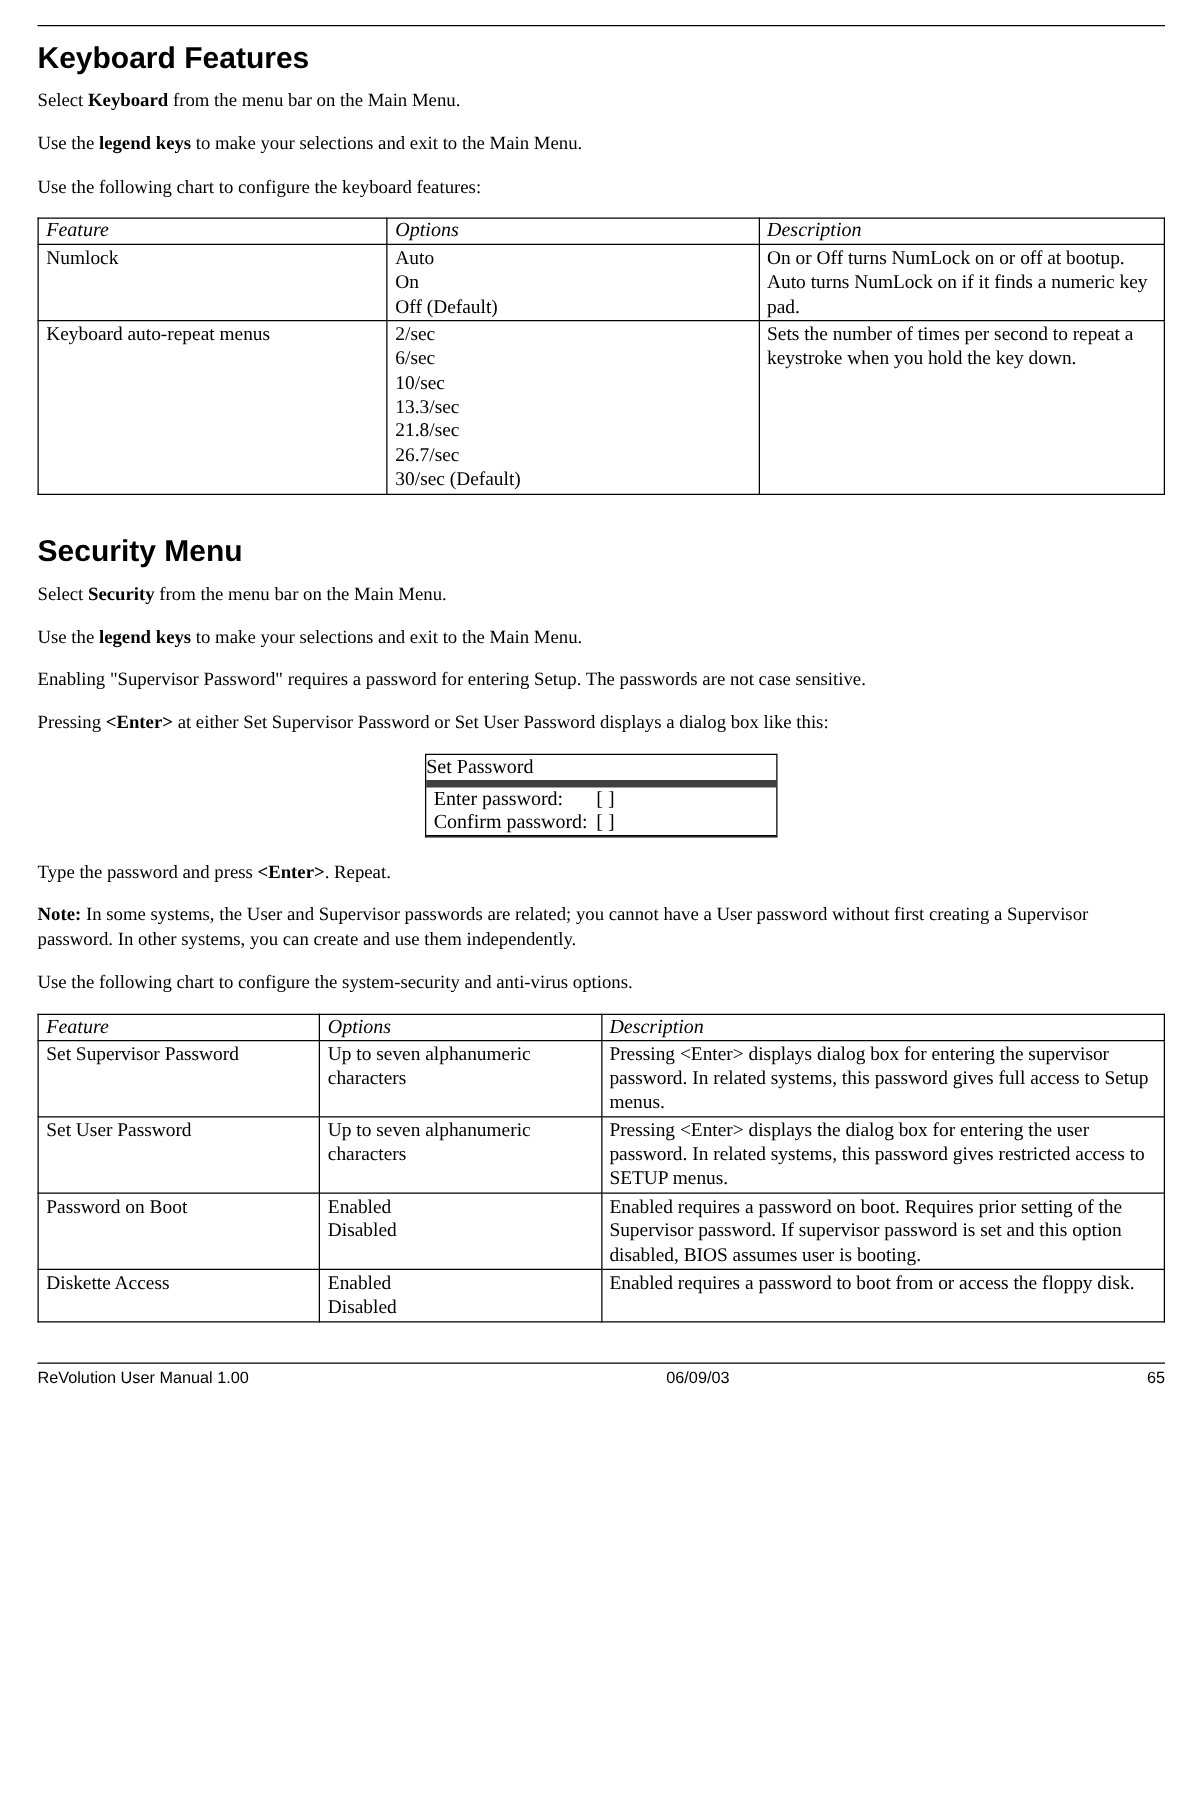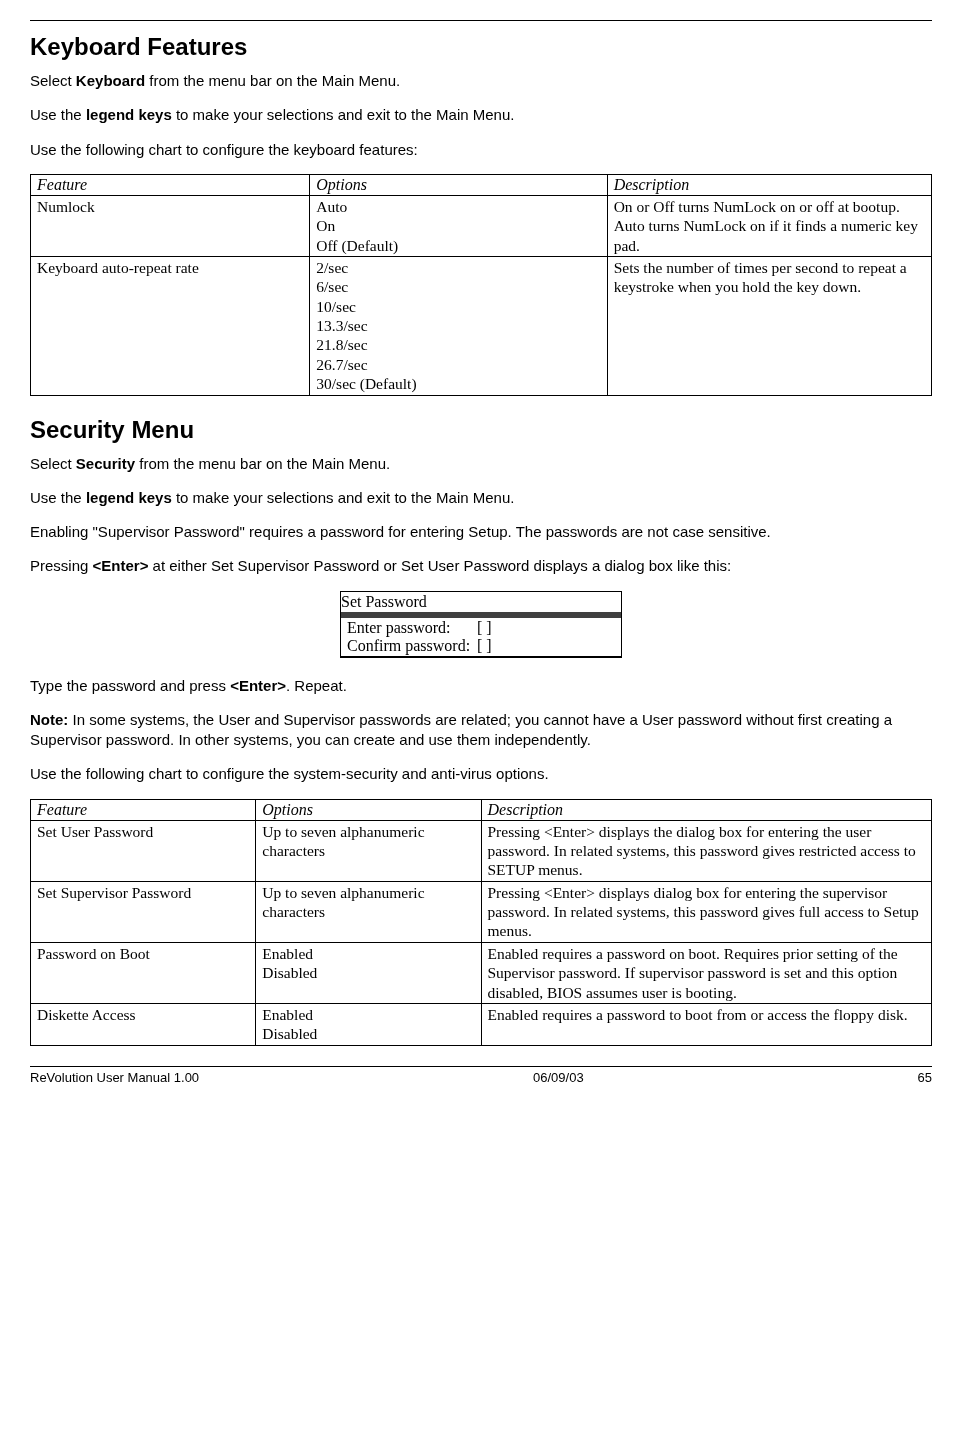--- a/index.html
+++ b/index.html
@@ -12,28 +12,29 @@
       color: #000;
     }
     h2 {
       font-size: 24px;
       font-weight: bold;
       margin: 12px 0 10px 0;
     }
     p {
       margin: 0 0 14px 0;
       line-height: 1.35;
+      font-family: Liberation Serif, serif;
     }
     .bold {
       font-weight: bold;
     }
     table.feature-table {
       border-collapse: collapse;
       width: 100%;
-      margin: 0 0 20px 0;
+      margin: 0 0 32px 0;
       font-family: "Times New Roman", Times, serif;
       font-size: 15.5px;
     }
     table.feature-table th {
       font-style: italic;
       font-weight: normal;
       text-align: left;
       border: 1px solid #000;
       padding: 1px 6px;
       font-size: 16px;
@@ -118,21 +119,21 @@
       <tr>
         <td>Numlock</td>
         <td>
           <span class="opt-line">Auto</span>
           <span class="opt-line">On</span>
           <span class="opt-line">Off (Default)</span>
         </td>
         <td>On or Off turns NumLock on or off at bootup. Auto turns NumLock on if it finds a numeric key pad.</td>
       </tr>
       <tr>
-        <td>Keyboard auto-repeat rate</td>
+        <td>Keyboard auto-repeat menus</td>
         <td>
           <span class="opt-line">2/sec</span>
           <span class="opt-line">6/sec</span>
           <span class="opt-line">10/sec</span>
           <span class="opt-line">13.3/sec</span>
           <span class="opt-line">21.8/sec</span>
           <span class="opt-line">26.7/sec</span>
           <span class="opt-line">30/sec (Default)</span>
         </td>
         <td>Sets the number of times per second to repeat a keystroke when you hold the key down.</td>
@@ -188,32 +189,32 @@
     </colgroup>
   <thead>
     <tr>
       <th>Feature</th>
       <th>Options</th>
       <th>Description</th>
     </tr>
   </thead>
   <tbody id="t2body">
       <tr>
+        <td>Set Supervisor Password</td>
+        <td>
+          <span class="opt-line">Up to seven alphanumeric characters</span>
+        </td>
+        <td>Pressing &lt;Enter&gt; displays dialog box for entering the supervisor password. In related systems, this password gives full access to Setup menus.</td>
+      </tr>
+      <tr>
         <td>Set User Password</td>
         <td>
           <span class="opt-line">Up to seven alphanumeric characters</span>
         </td>
         <td>Pressing &lt;Enter&gt; displays the dialog box for entering the user password. In related systems, this password gives restricted access to SETUP menus.</td>
-      </tr>
-      <tr>
-        <td>Set Supervisor Password</td>
-        <td>
-          <span class="opt-line">Up to seven alphanumeric characters</span>
-        </td>
-        <td>Pressing &lt;Enter&gt; displays dialog box for entering the supervisor password. In related systems, this password gives full access to Setup menus.</td>
       </tr>
       <tr>
         <td>Password on Boot</td>
         <td>
           <span class="opt-line">Enabled</span>
           <span class="opt-line">Disabled</span>
         </td>
         <td>Enabled requires a password on boot. Requires prior setting of the Supervisor password. If supervisor password is set and this option disabled, BIOS assumes user is booting.</td>
       </tr>
       <tr>

